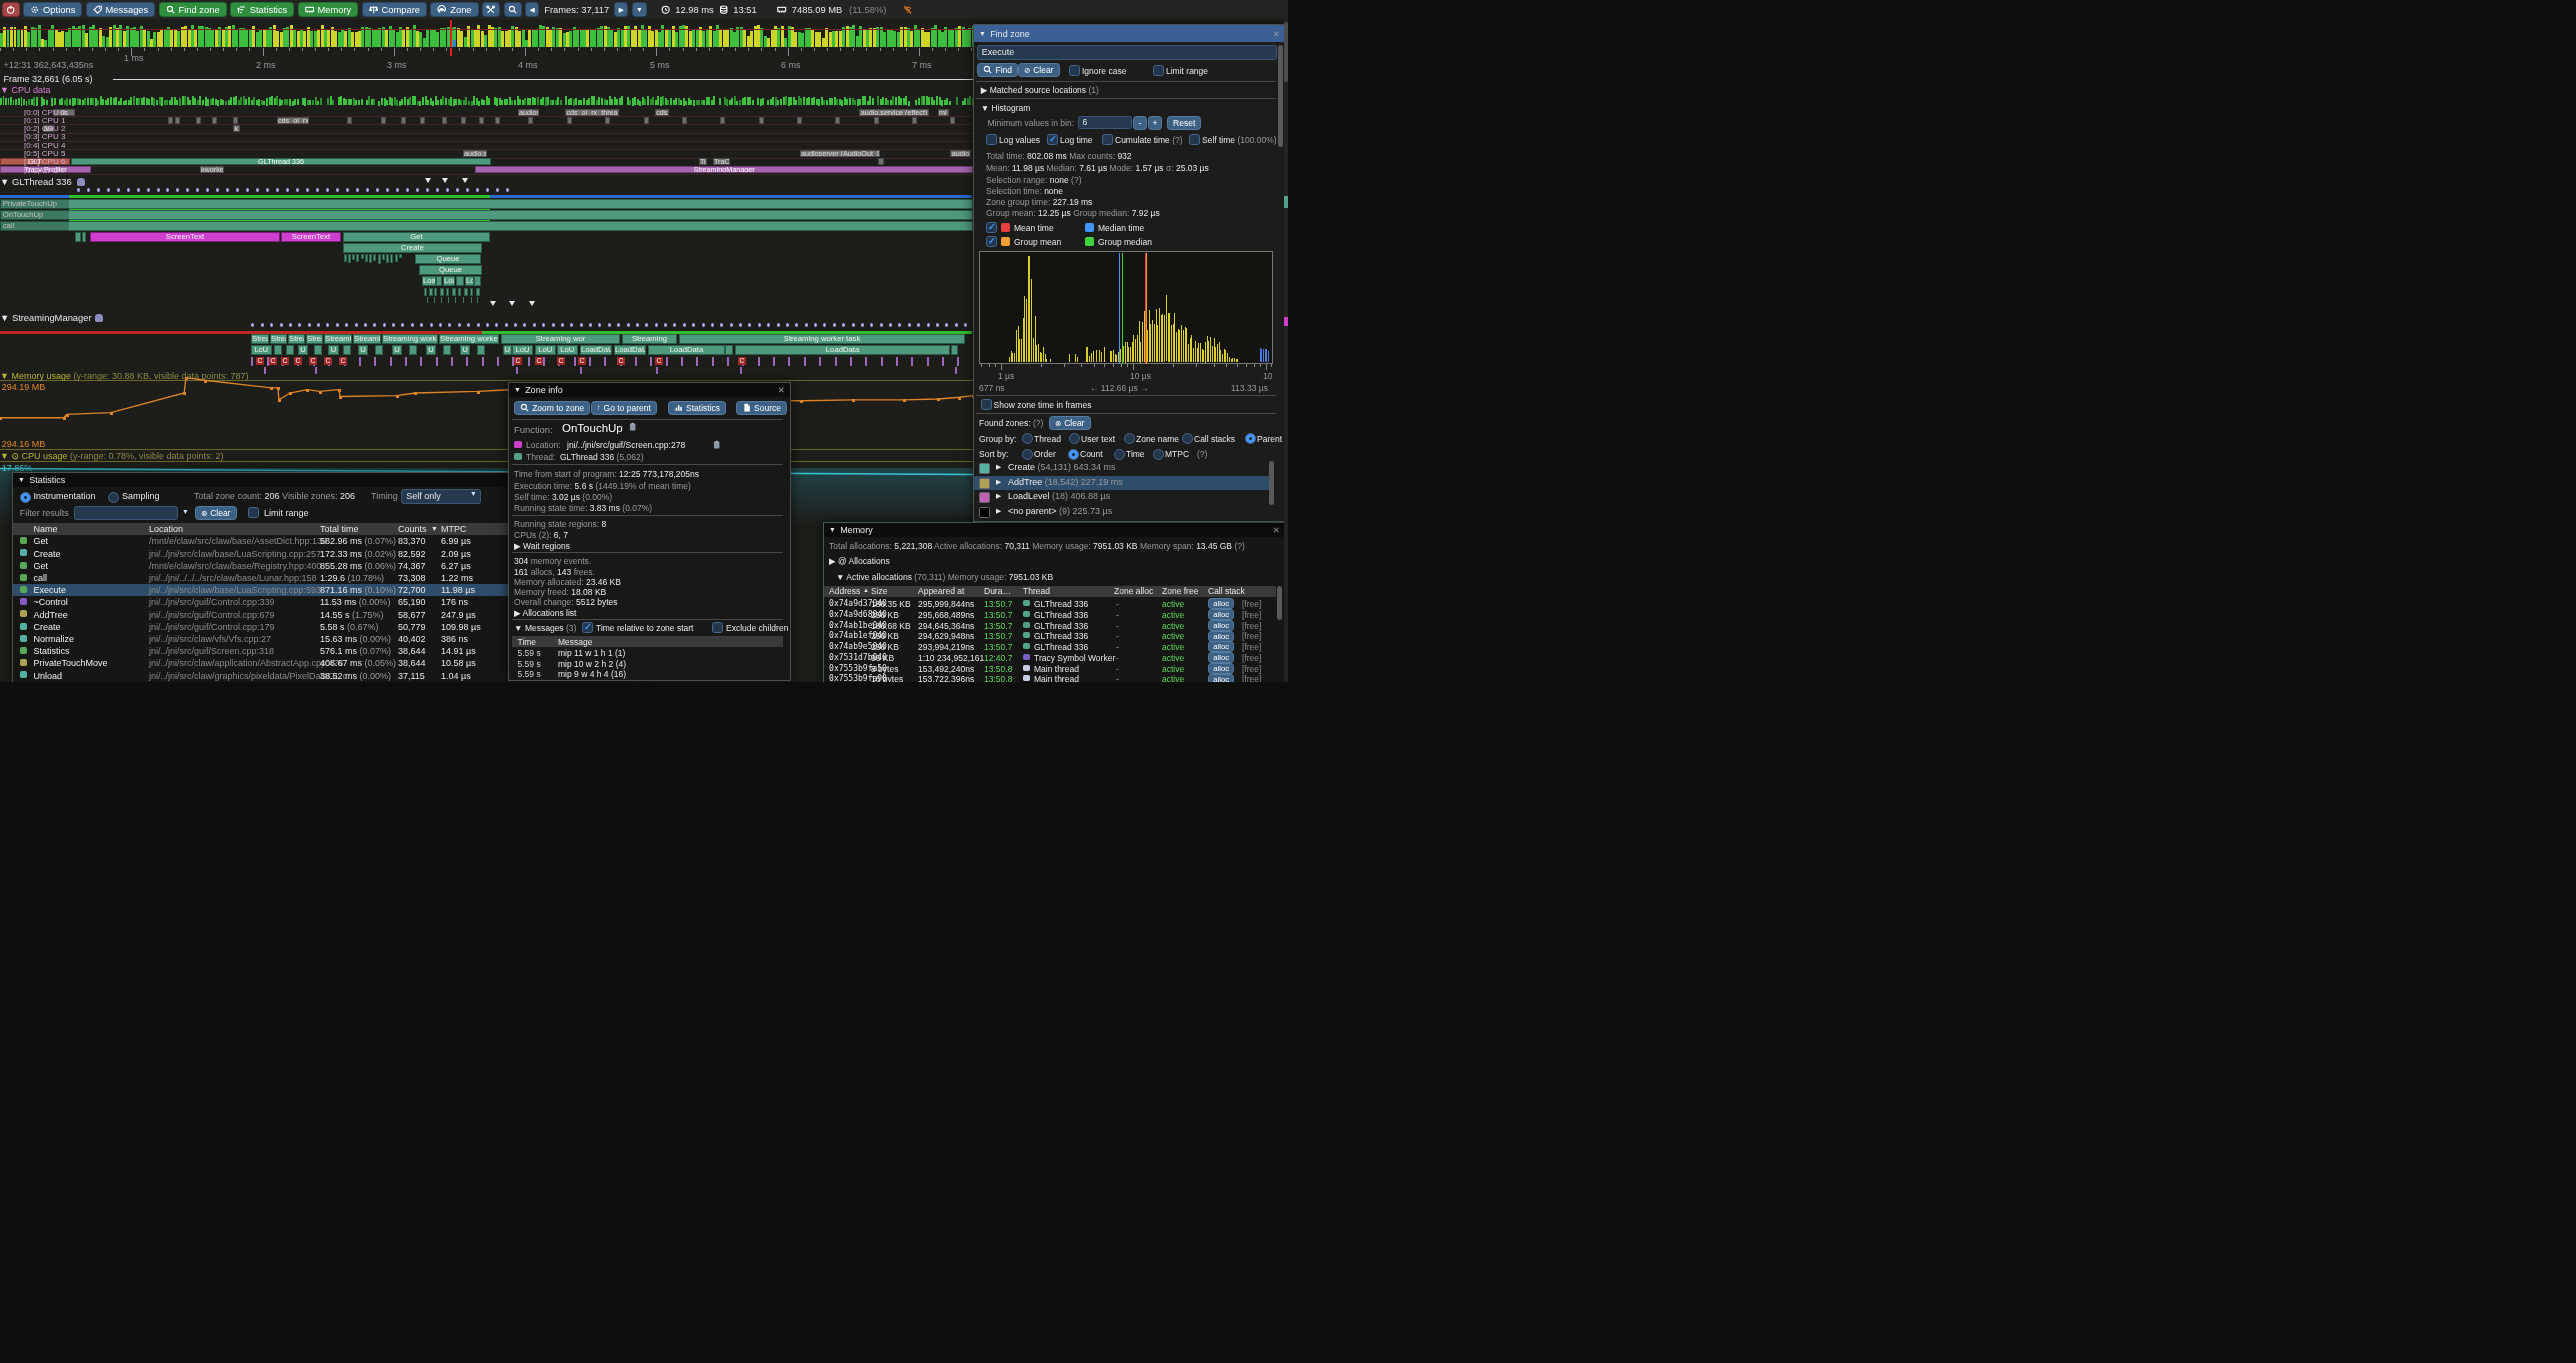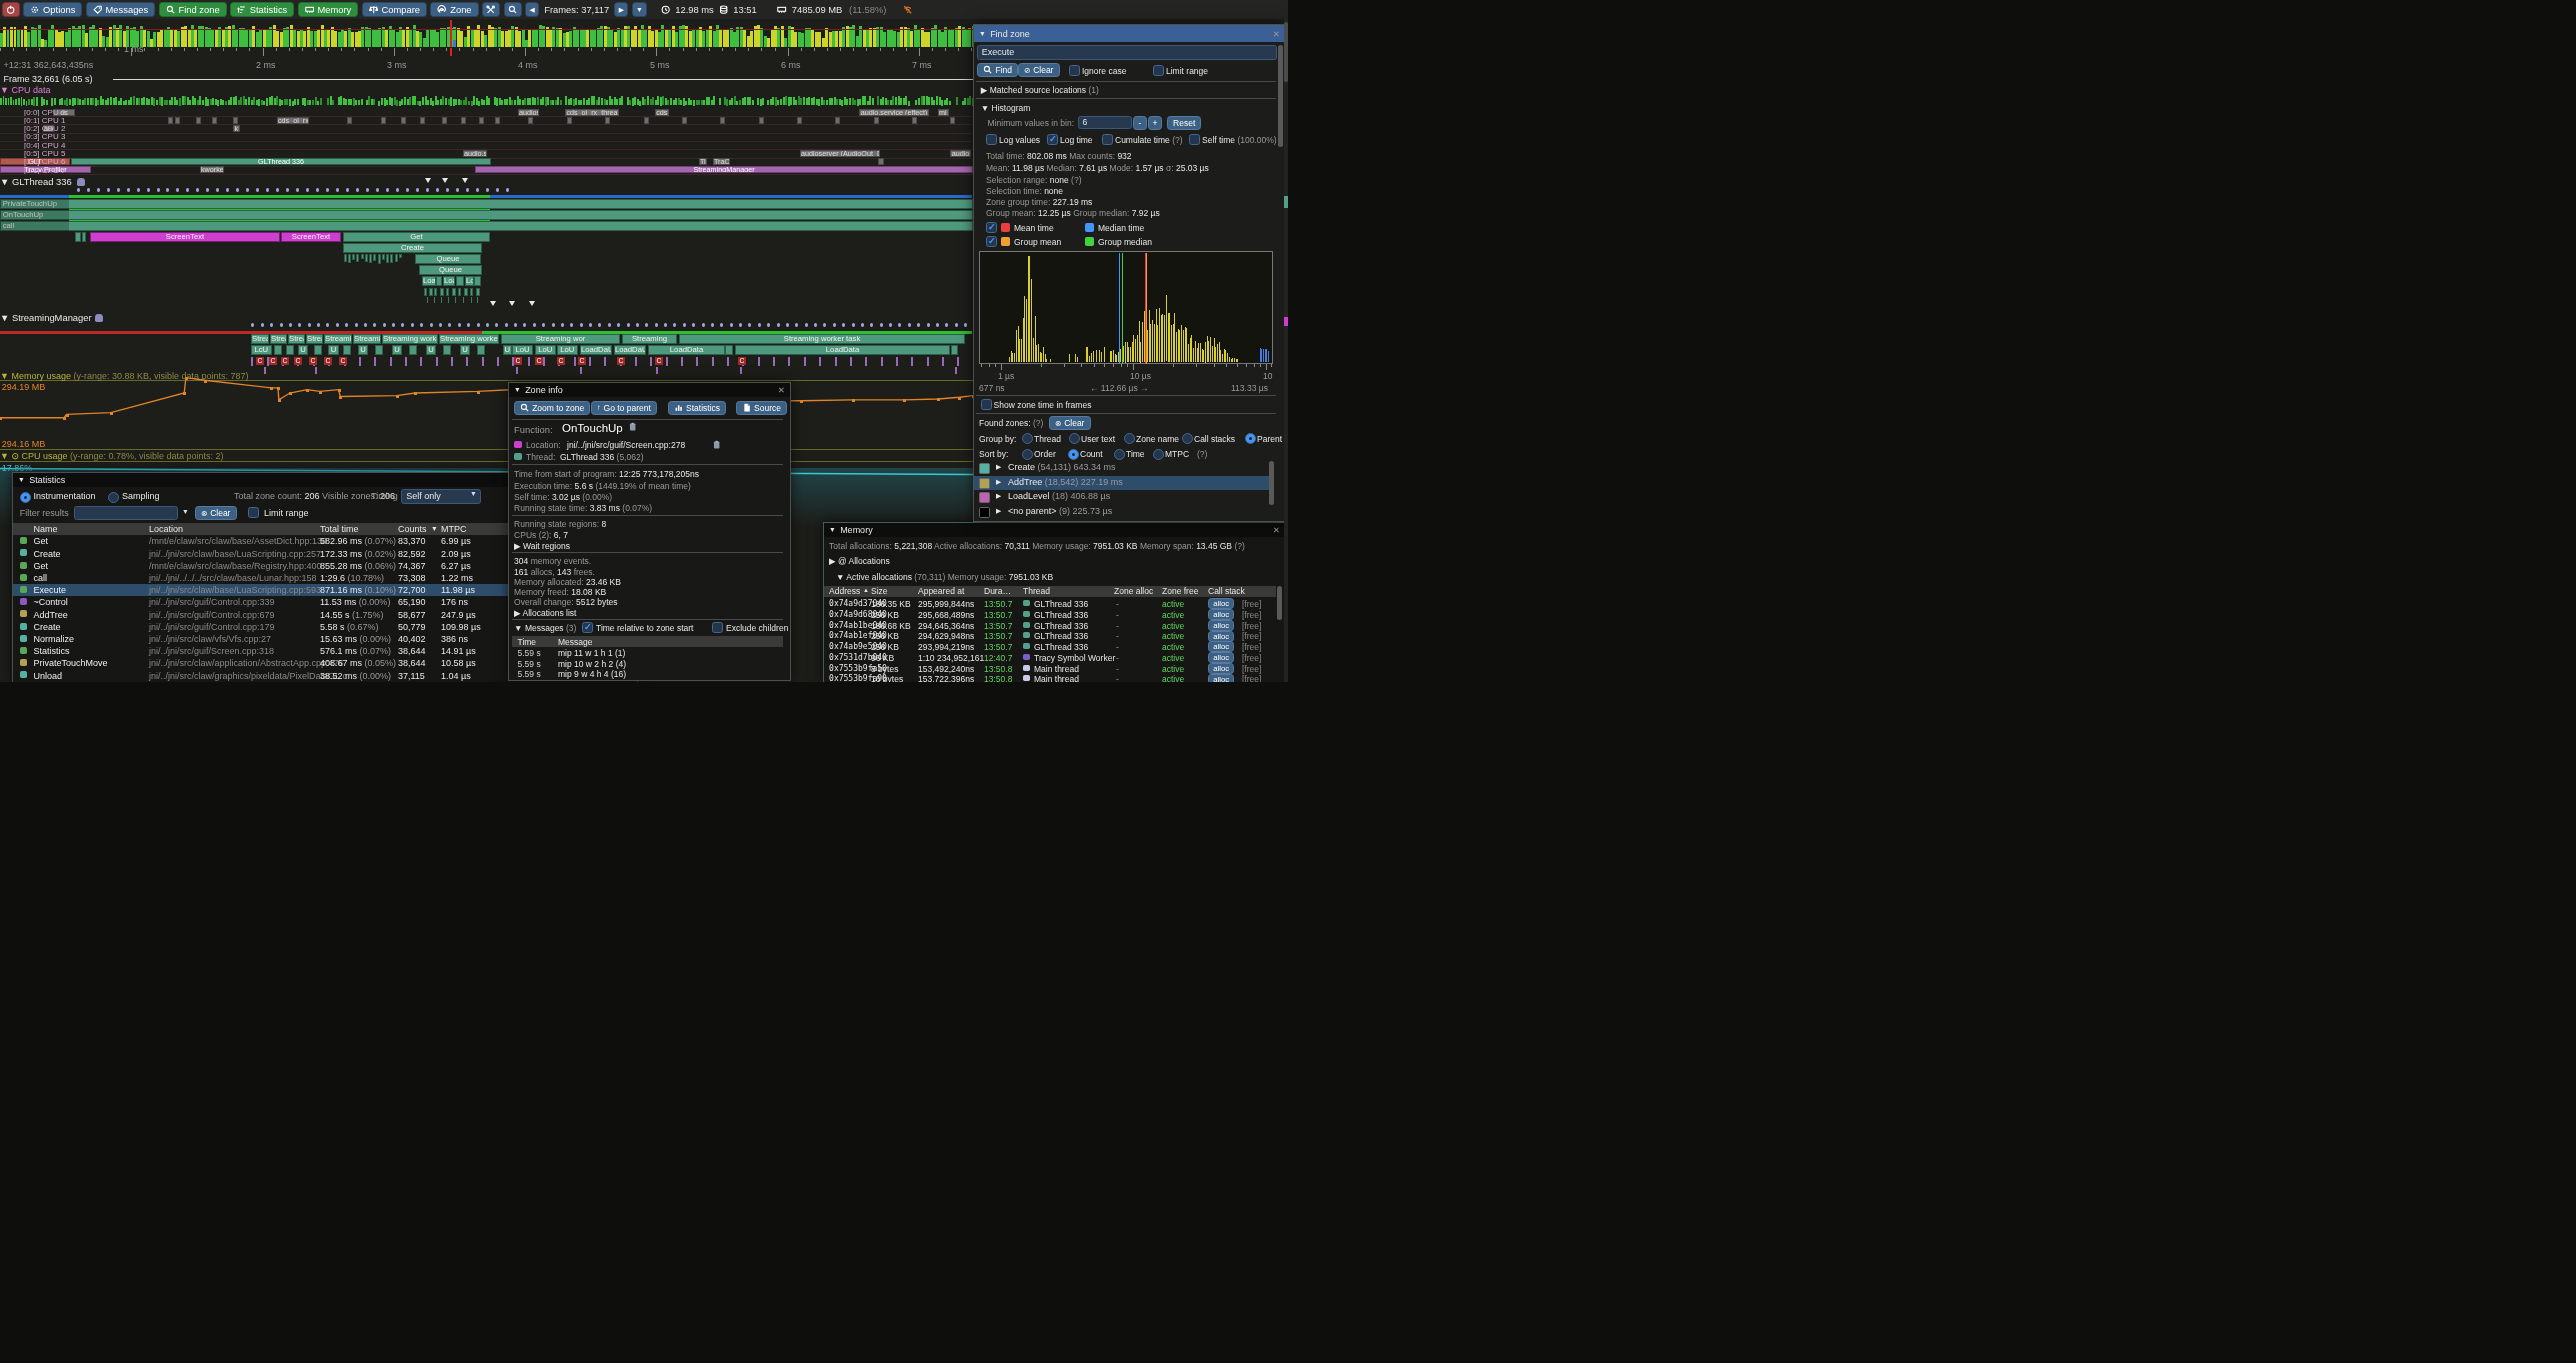--- a/index.html
+++ b/index.html
@@ -661,21 +661,21 @@
       <div class="abs" style="left: 1181px; top: 29px; width: 0.9px; height: 7.7px; background: rgb(138, 138, 138);"></div>
       <div class="abs" style="left: 1195px; top: 29px; width: 0.9px; height: 3.4px; background: rgb(138, 138, 138);"></div>
       <div class="abs" style="left: 1208px; top: 29px; width: 0.9px; height: 3.4px; background: rgb(138, 138, 138);"></div>
       <div class="abs" style="left: 1221px; top: 29px; width: 0.9px; height: 3.4px; background: rgb(138, 138, 138);"></div>
       <div class="abs" style="left: 1234px; top: 29px; width: 0.9px; height: 3.4px; background: rgb(138, 138, 138);"></div>
       <div class="abs" style="left: 1247px; top: 29px; width: 0.9px; height: 3.4px; background: rgb(138, 138, 138);"></div>
       <div class="abs" style="left: 1260px; top: 29px; width: 0.9px; height: 3.4px; background: rgb(138, 138, 138);"></div>
       <div class="abs" style="left: 1273px; top: 29px; width: 0.9px; height: 3.4px; background: rgb(138, 138, 138);"></div>
       <div class="abs" style="left: 450px; top: 29px; width: 1.7px; height: 7.7px; background: rgb(224, 32, 32);"></div>
       <div class="abs rowtxt" style="left: 3.4px; top: 41px; color: rgb(154, 154, 154); font-size: 9px;">+12:31 362,643,435ns</div>
-      <div class="abs rowtxt" style="left: 124px; top: 25px; color: rgb(154, 154, 154); font-size: 9px;">1 ms</div>
+      <div class="abs rowtxt" style="left: 124px; top: 34px; color: rgb(154, 154, 154); font-size: 9px;">1 ms</div>
       <div class="abs rowtxt" style="left: 256px; top: 41px; color: rgb(154, 154, 154); font-size: 9px;">2 ms</div>
       <div class="abs rowtxt" style="left: 387px; top: 41px; color: rgb(154, 154, 154); font-size: 9px;">3 ms</div>
       <div class="abs rowtxt" style="left: 518px; top: 41px; color: rgb(154, 154, 154); font-size: 9px;">4 ms</div>
       <div class="abs rowtxt" style="left: 650px; top: 41px; color: rgb(154, 154, 154); font-size: 9px;">5 ms</div>
       <div class="abs rowtxt" style="left: 781px; top: 41px; color: rgb(154, 154, 154); font-size: 9px;">6 ms</div>
       <div class="abs rowtxt" style="left: 912px; top: 41px; color: rgb(154, 154, 154); font-size: 9px;">7 ms</div>
       <div class="abs rowtxt" style="left: 3.4px; top: 55px; color: rgb(232, 232, 232); font-size: 9px;">Frame 32,661 (6.05 s)</div>
       <div class="abs" style="left: 113px; top: 60px; width: 860px; height: 0.9px; background: rgb(216, 216, 216);"></div>
       <div class="abs rowtxt" style="left: 0px; top: 66px; color: rgb(216, 128, 216); font-size: 9px;"> ▼ CPU data</div>
       <div class="abs" style="left: 0px; top: 79px; width: 1.7px; height: 7px; background: rgb(63, 192, 63);"></div>
@@ -1452,21 +1452,21 @@
     <div class="ptitle">
       <span class="tri">▼</span>
       <span>Statistics</span>
       <span class="pclose">✕</span>
     </div>
     <div class="pbody" id="stats-body">
         <div class="abs" style="left: 6.8px; top: 5.1px;"><span class="radio on"></span></div>
         <div class="abs rowtxt" style="left: 20.5px; top: 4.3px; color: rgb(232, 232, 232); font-size: 9px;">Instrumentation</div>
         <div class="abs" style="left: 95px; top: 5.1px;"><span class="radio"></span></div>
         <div class="abs rowtxt" style="left: 109px; top: 4.3px; color: rgb(232, 232, 232); font-size: 9px;">Sampling</div>
-        <div class="abs rowtxt" style="left: 181px; top: 4.3px; white-space: nowrap; font-size: 9px;"><span style="color: rgb(154, 154, 154); margin-left: 40px;">Total zone count: </span><span style="color: rgb(232, 232, 232);">206</span><span style="color: rgb(154, 154, 154);">   Visible zones: </span><span style="color: rgb(232, 232, 232);">206</span></div>
+        <div class="abs rowtxt" style="left: 181px; top: 4.3px; white-space: nowrap; font-size: 9px;"><span style="color: rgb(154, 154, 154);">Total zone count: </span><span style="color: rgb(232, 232, 232);">206</span><span style="color: rgb(154, 154, 154);">   Visible zones: </span><span style="color: rgb(232, 232, 232);">206</span></div>
         <div class="abs rowtxt" style="left: 358px; top: 4.3px; color: rgb(154, 154, 154); font-size: 9px;">Timing</div>
         <div class="abs navy" style="left: 388px; top: 2.6px; width: 78px; height: 12.8px;"><span style="padding-left:4.3px;font-size:9px;">Self only</span><span style="float:right;padding-right:3.4px;font-size:6.8px;color:#cfe2ff;">▼</span></div>
         <div class="abs rowtxt" style="left: 6.8px; top: 21px; color: rgb(154, 154, 154); font-size: 9px;">Filter results</div>
         <div class="abs navy" style="left: 61px; top: 19.6px; width: 102px; height: 12px;"></div>
         <div class="abs rowtxt" style="left: 169px; top: 21px; color: rgb(207, 226, 255); font-size: 6.8px;">▼</div>
         <div class="abs bbtn" style="left: 182px; top: 19.6px;">
           <span style="font-size:7.7px;">⊗</span>
           <span>Clear</span>
         </div>
         <div class="abs" style="left: 235px; top: 20.5px;"><span class="cb"></span></div>

